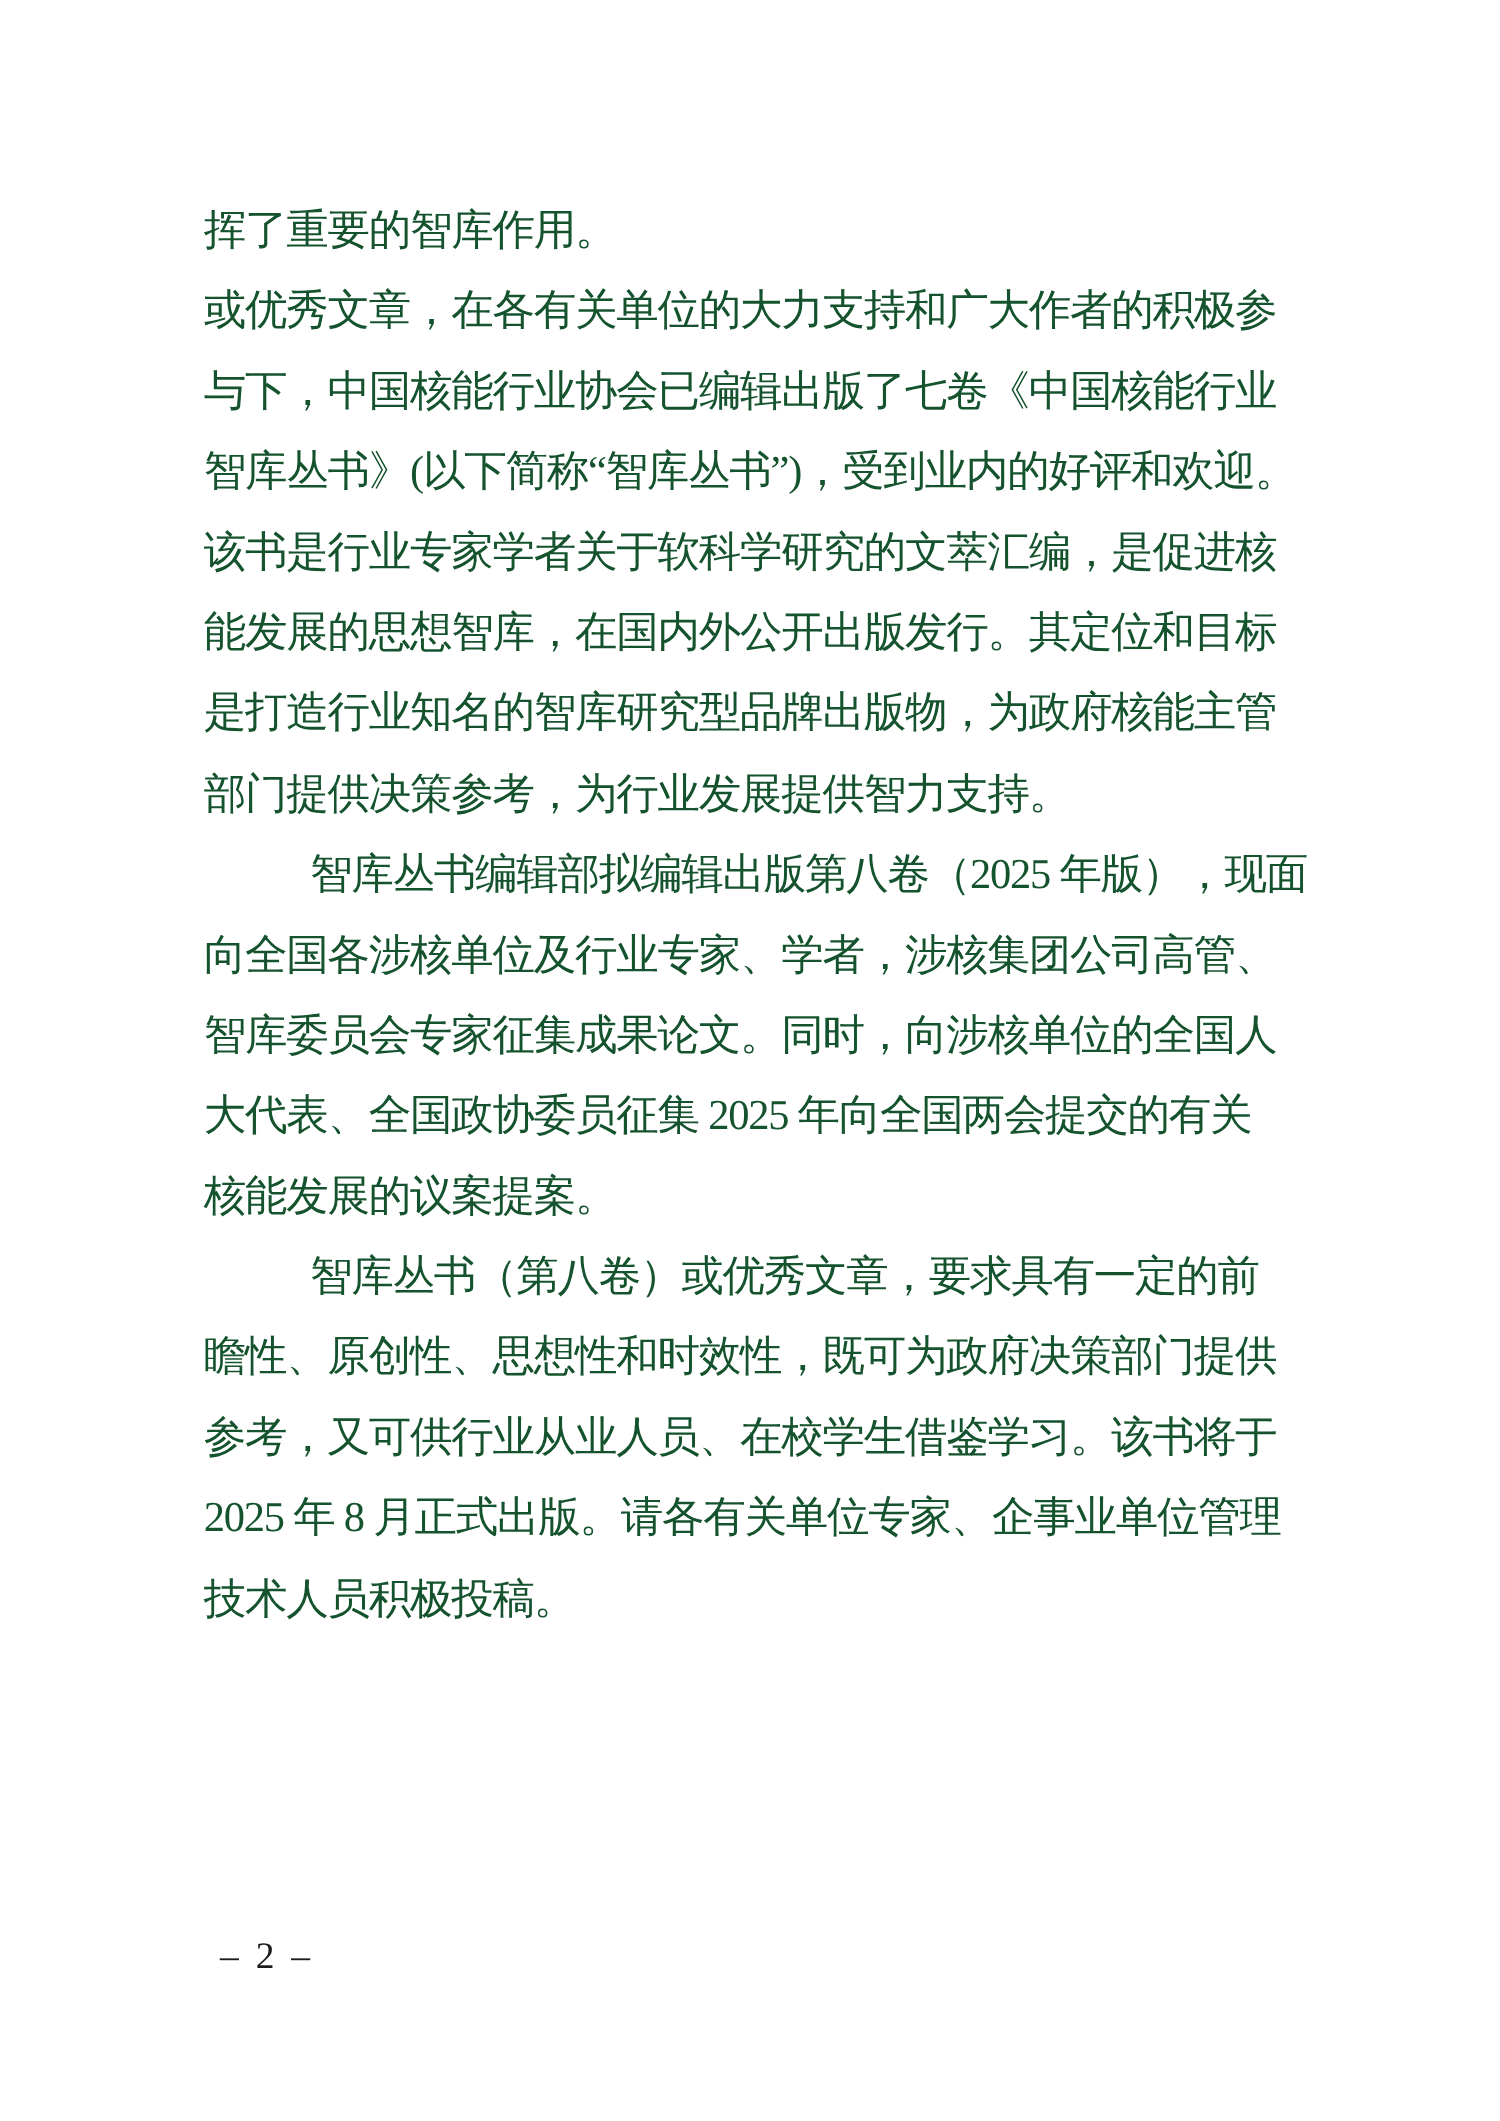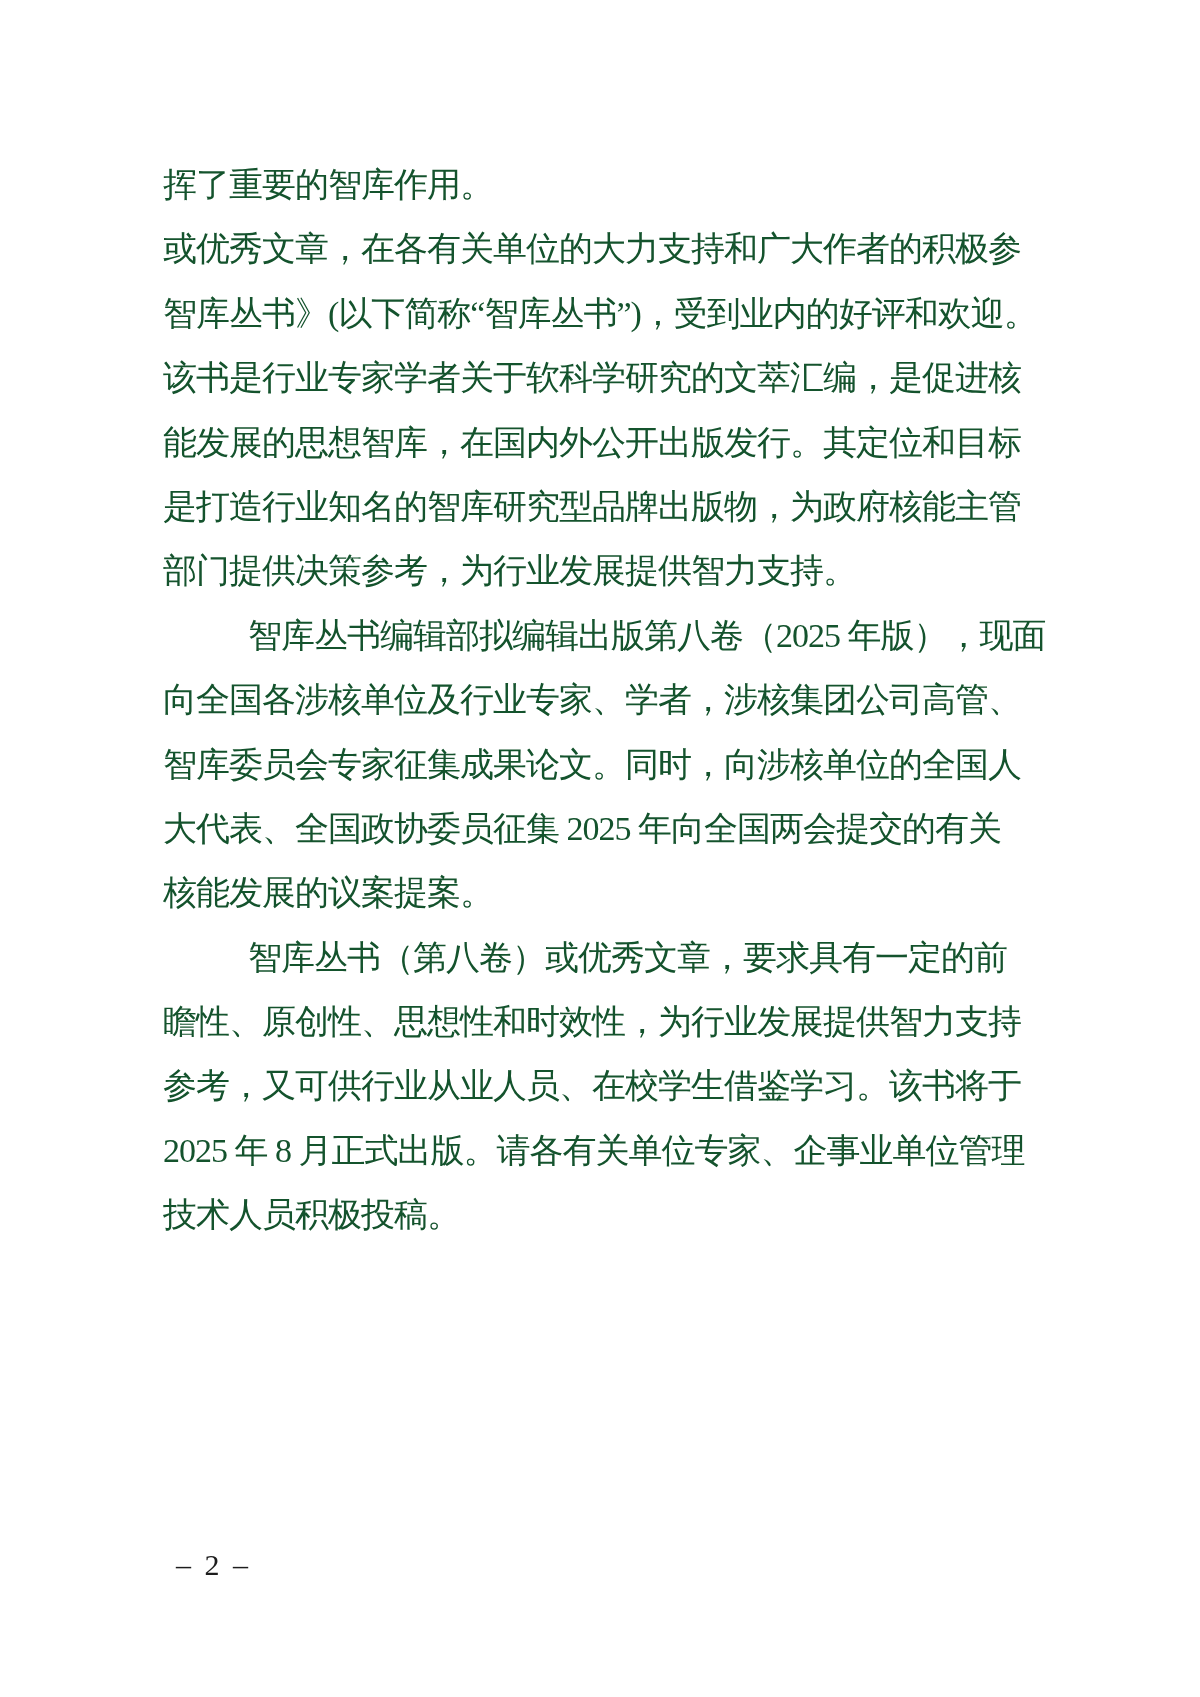--- a/index.html
+++ b/index.html
@@ -42,30 +42,31 @@
   }
 </style>
 </head>
 <body>
 
 <div class="page">
   <div class="text-block">
 
   <div class="line">挥了重要的智库作用。</div>
       <div class="line">或优秀文章，在各有关单位的大力支持和广大作者的积极参</div>
+      <div class="line">与下，中国核能行业协会已编辑出版了七卷《中国核能行业</div>
       <div class="line">智库丛书》(以下简称“智库丛书”)，受到业内的好评和欢迎。</div>
       <div class="line">该书是行业专家学者关于软科学研究的文萃汇编，是促进核</div>
       <div class="line">能发展的思想智库，在国内外公开出版发行。其定位和目标</div>
       <div class="line">是打造行业知名的智库研究型品牌出版物，为政府核能主管</div>
       <div class="line">部门提供决策参考，为行业发展提供智力支持。</div>
       <div class="line indent">智库丛书编辑部拟编辑出版第八卷（2025 年版），现面</div>
       <div class="line">向全国各涉核单位及行业专家、学者，涉核集团公司高管、</div>
       <div class="line">智库委员会专家征集成果论文。同时，向涉核单位的全国人</div>
       <div class="line">大代表、全国政协委员征集 2025 年向全国两会提交的有关</div>
       <div class="line">核能发展的议案提案。</div>
       <div class="line indent">智库丛书（第八卷）或优秀文章，要求具有一定的前</div>
-      <div class="line">瞻性、原创性、思想性和时效性，为行业发展提供智力支持</div>
+      <div class="line">瞻性、原创性、思想性和时效性，既可为政府决策部门提供</div>
       <div class="line">参考，又可供行业从业人员、在校学生借鉴学习。该书将于</div>
       <div class="line">2025 年 8 月正式出版。请各有关单位专家、企事业单位管理</div>
       <div class="line">技术人员积极投稿。</div>
     </div>
   <div class="footer">– 2 –</div>
 </div>
 
 </body></html>

